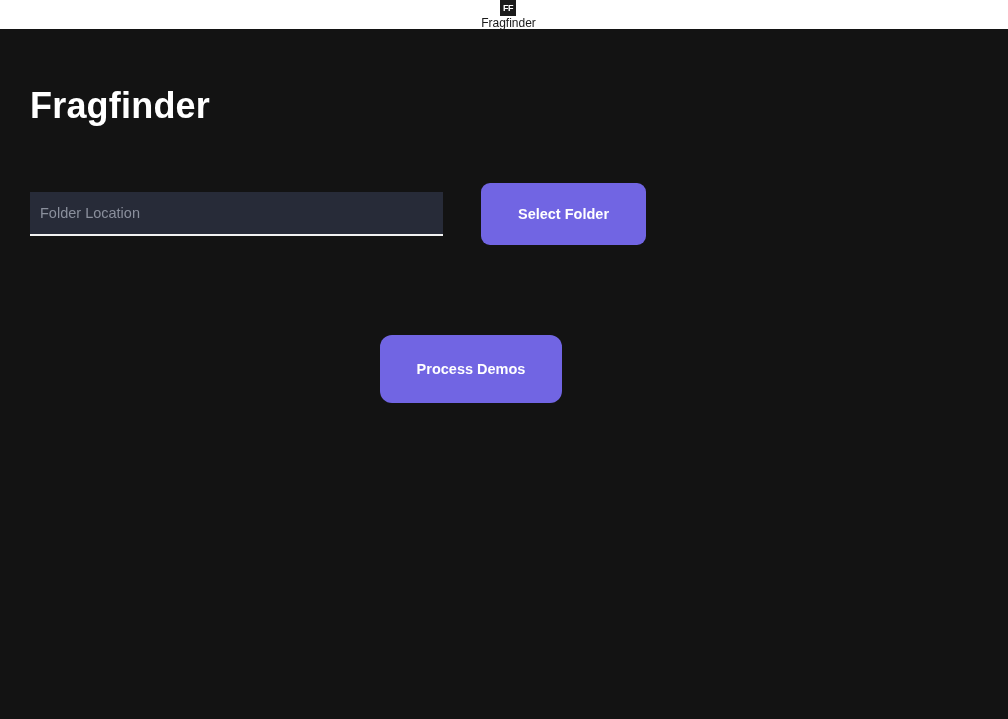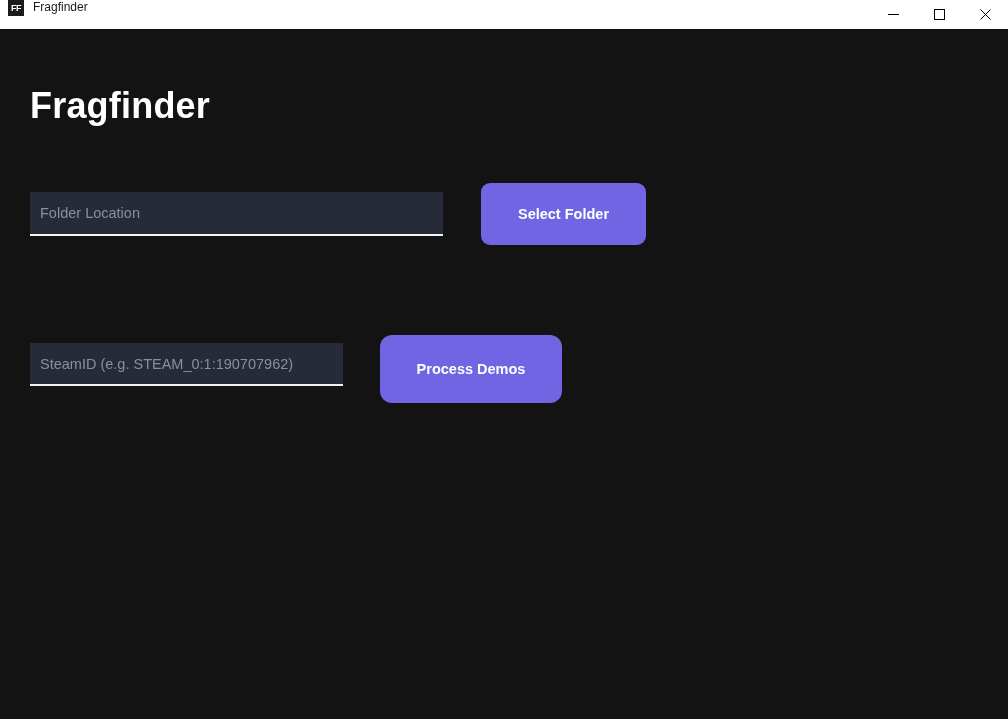--- a/index.html
+++ b/index.html
@@ -16,20 +16,22 @@
   }
 
   
   .titlebar {
     position: absolute;
     left: 0; top: 0;
     width: 1008px;
     height: 30px;
     background: #ffffff;
     display: flex;
+    align-items: center;
+    flex-direction: column;
   }
   .titlebar-icon {
     width: 16px;
     height: 16px;
     margin-left: 8px;
     background: #1b1b1b;
     color: #ffffff;
     font-size: 9px;
     font-weight: bold;
     line-height: 16px;
@@ -169,17 +171,16 @@
 </div>
 
 <div class="app-body">
 
   <div class="app-heading">Fragfinder</div>
 
   <input id="folder-field" class="field" type="text" placeholder="Folder Location" style="">
 
   <button id="select-folder-btn" class="pbtn">Select Folder</button>
 
-  <input id="steamid-field" class="field" type="text" placeholder="SteamID (e.g. STEAM_0:1:190707962)" style="">
 
   <button id="process-demos-btn" class="pbtn">Process Demos</button>
 
 </div>
 
 </body></html>

